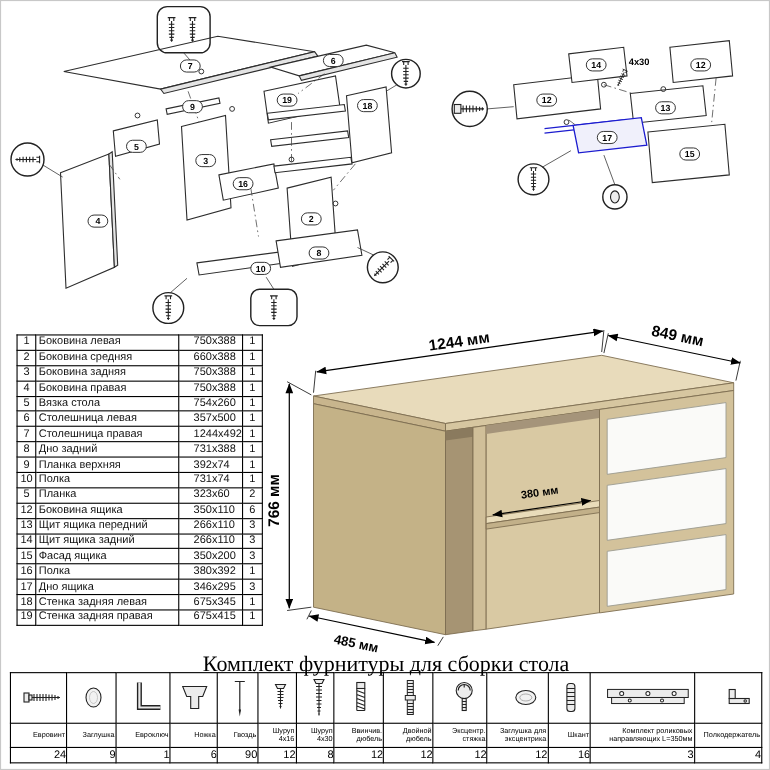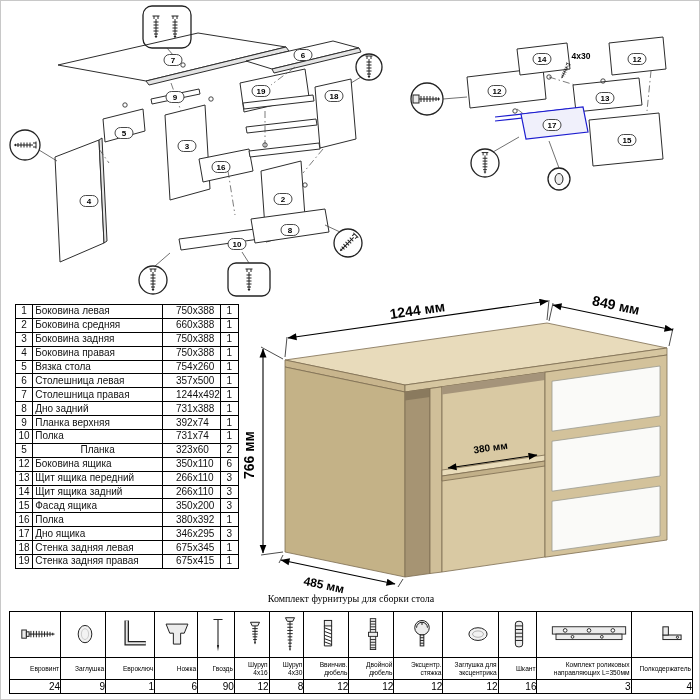--- a/index.html
+++ b/index.html
@@ -6,22 +6,22 @@
   html,body{background:#9a9a9a}
   body{font-family:"Liberation Sans",sans-serif}
   #page{position:relative;width:700px;height:700px;background:#fff;border:1px solid #c8c8c8;overflow:hidden;margin:0 auto}
   #page svg{position:absolute}
   #parts-table{position:absolute;left:14px;top:303px;border-collapse:collapse;table-layout:fixed;width:224px}
   #parts-table td{border:1px solid #000;font-size:10px;line-height:1;padding:1px 2px;height:13.9px;white-space:nowrap;overflow:hidden;color:#111}
   #parts-table td:nth-child(1){width:17px;text-align:center;padding:1px 0}
   #parts-table td:nth-child(2){width:128px}
   #parts-table td:nth-child(3){width:57px;text-align:center;padding:1px 13px}
   #parts-table td:nth-child(4){width:18px;text-align:center;padding:1px 0}
-  #parts-table td.center{text-align:center}
-  #caption{position:absolute;left:0;top:592px;width:700px;text-align:center;font-family:"Liberation Serif",serif;font-size:10px;color:#000}
+  #parts-table td.center{}
+  #caption{position:absolute;left:0;top:592px;width:700px;text-align:center;font-family:"Liberation Serif",serif;font-size:20px;color:#000}
   #hw-table{position:absolute;left:8px;top:610px;border-collapse:collapse;table-layout:fixed;width:684px}
   #hw-table td{border:1px solid #000;text-align:right;vertical-align:middle;padding:0;overflow:hidden}
   .hw-icon-cell{height:46px}
   .hw-icon-cell svg{position:static !important;display:inline-block;vertical-align:middle}
   .hw-name-cell{font-size:6.6px;line-height:1.12;height:22px;padding:1px !important;word-wrap:break-word}
   .hw-qty-cell{font-size:10px;height:14px}
   text{font-family:"Liberation Sans",sans-serif}
 </style>
 </head>
 <body>

